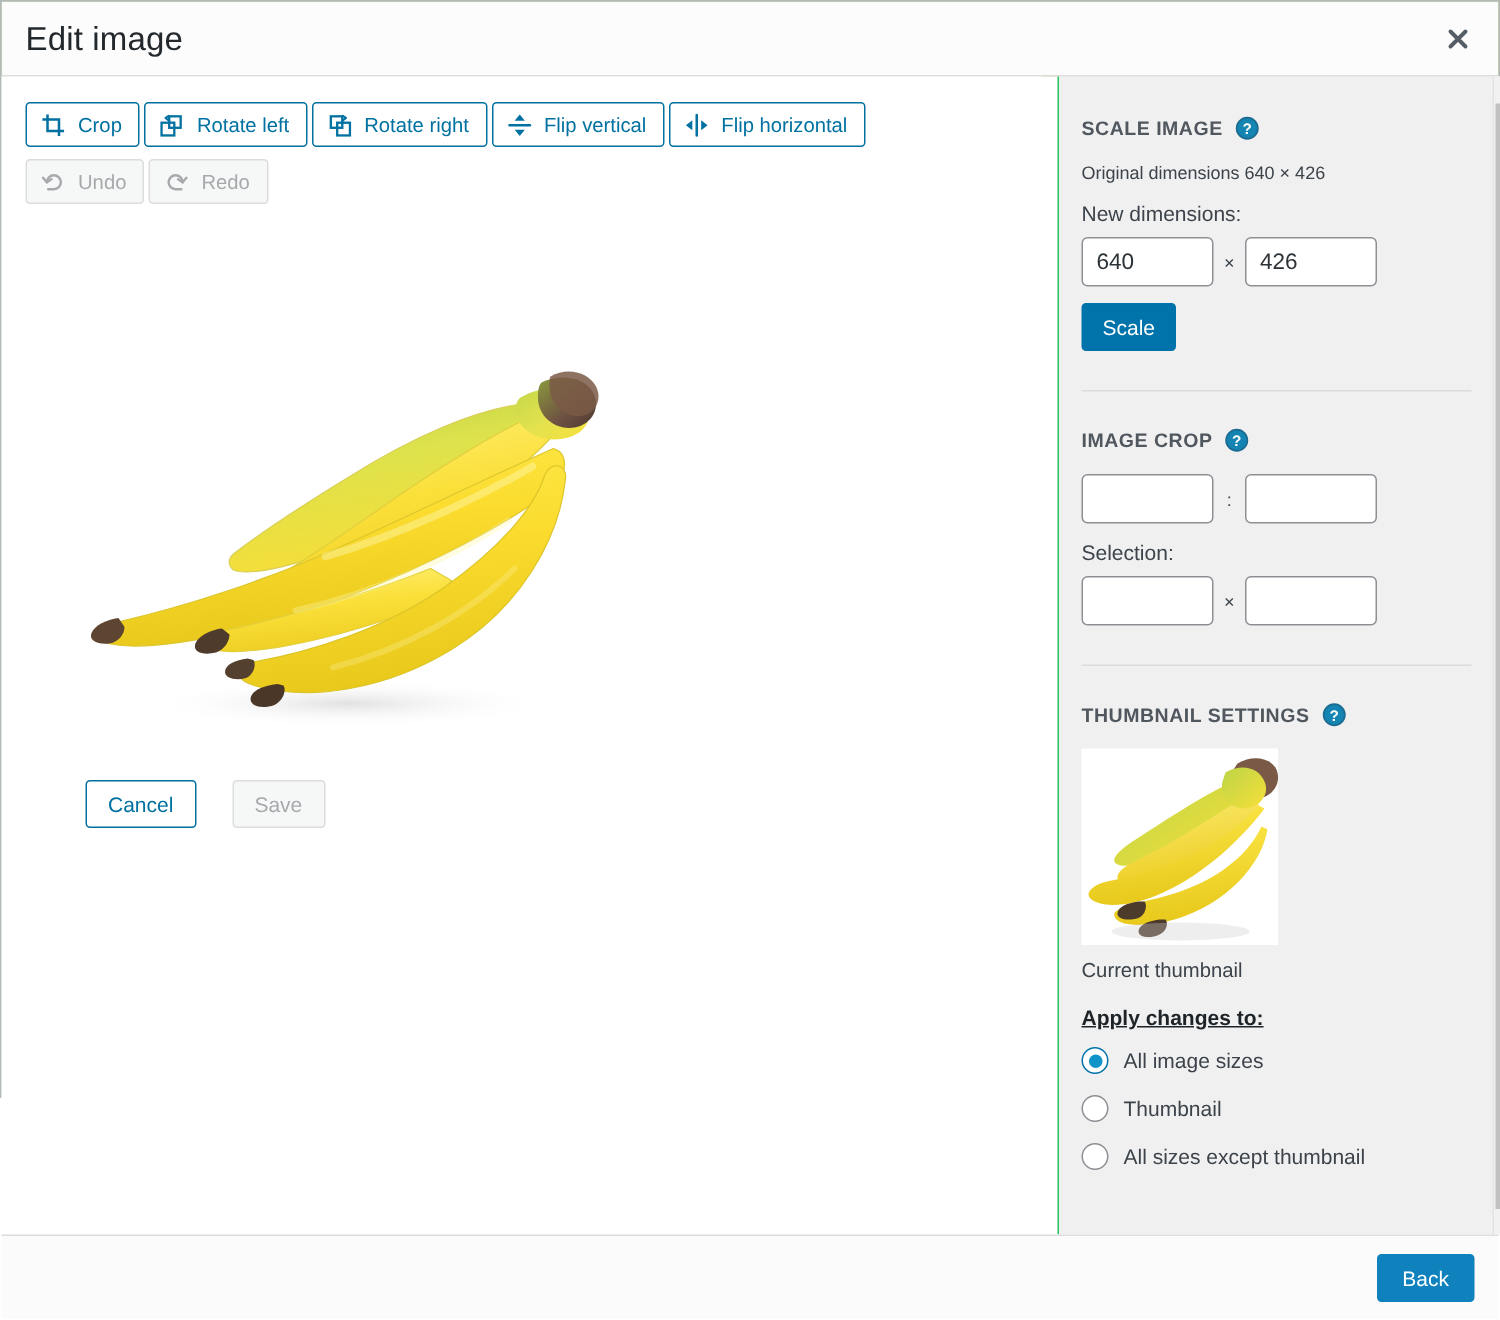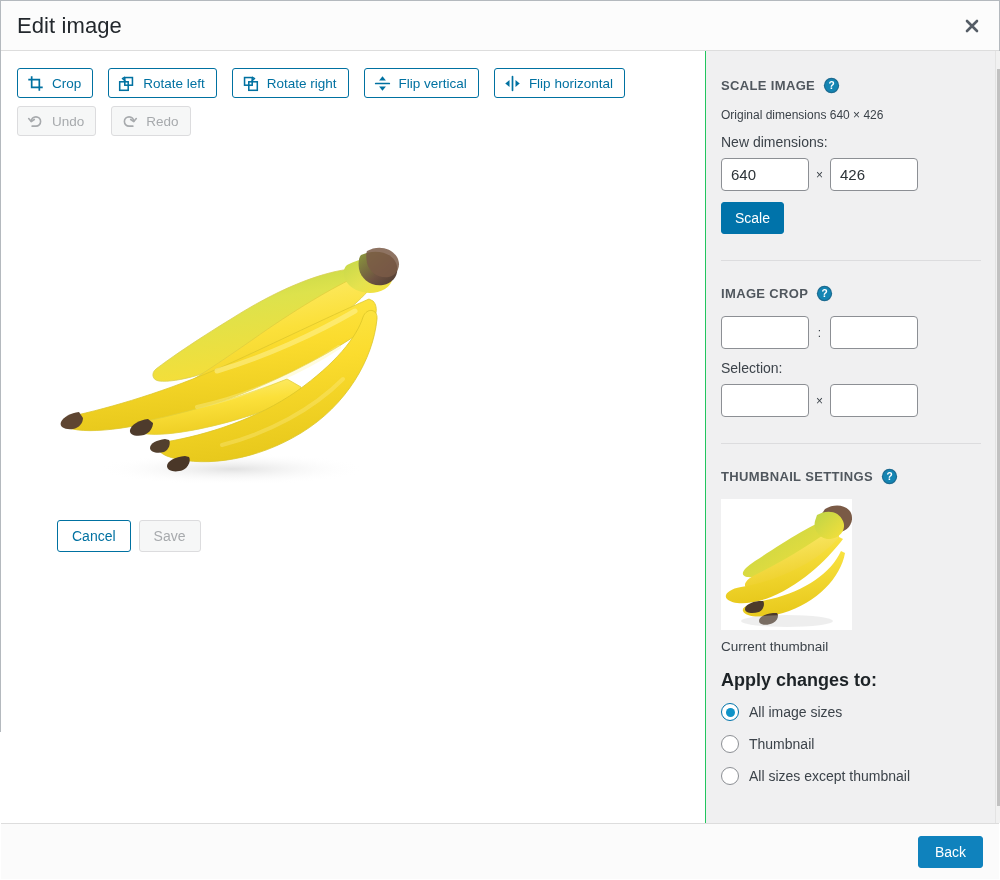--- a/index.html
+++ b/index.html
@@ -59,21 +59,21 @@
     overflow: hidden;
   }
 
   .toolbar {
     position: absolute;
     left: 16px; top: 17px;
     width: 660px;
   }
   .toolbar-row {
     display: flex;
-    gap: 15px;
+    gap: 3px;
     margin-bottom: 8px;
   }
 
   .tool-btn {
     display: inline-flex;
     align-items: center;
     gap: 8px;
     height: 30px;
     padding: 0 11px 0 9px;
     background: #fff;
@@ -100,21 +100,21 @@
     width: 430px; height: 296px;
     background: #fff;
     overflow: hidden;
   }
   .canvas-wrap svg { display: block; }
 
   .action-row {
     position: absolute;
     left: 16px; top: 469px;
     display: flex;
-    gap: 8px;
+    gap: 24px;
     padding-left: 40px;
   }
   .btn-secondary {
     height: 32px;
     padding: 0 14px;
     background: #fff;
     border: 1px solid #0071a1;
     border-radius: 3px;
     color: #0071a1;
     font-size: 14px;
@@ -231,24 +231,25 @@
     overflow: hidden;
     margin-bottom: 9px;
   }
   .thumb-box svg { display: block; }
   .thumb-caption {
     font-size: 13.5px;
     color: #3c434a;
     margin-bottom: 16px;
   }
   .apply-label {
-    font-size: 18px;
+    font-size: 14px;
     font-weight: 700;
     color: #1d2327;
     margin-bottom: 12px;
+    text-decoration: underline;
   }
   .radio-row {
     display: flex;
     align-items: center;
     gap: 10px;
     margin-bottom: 14px;
     cursor: pointer;
   }
   .radio {
     width: 18px; height: 18px;

